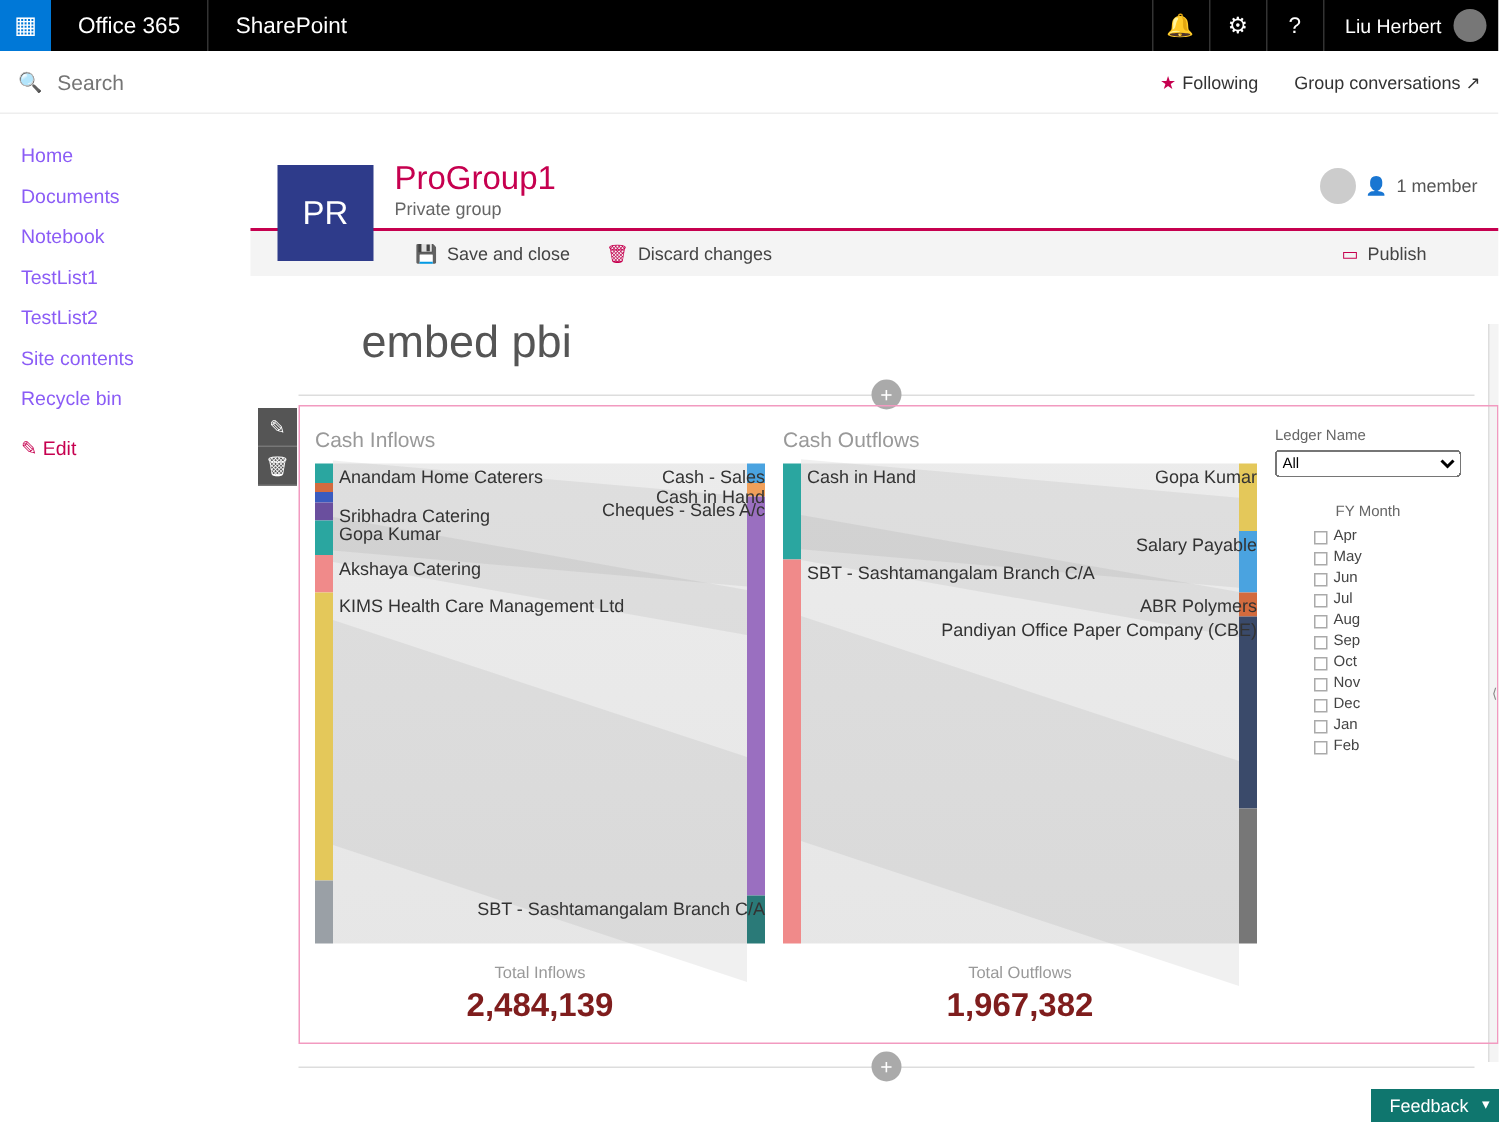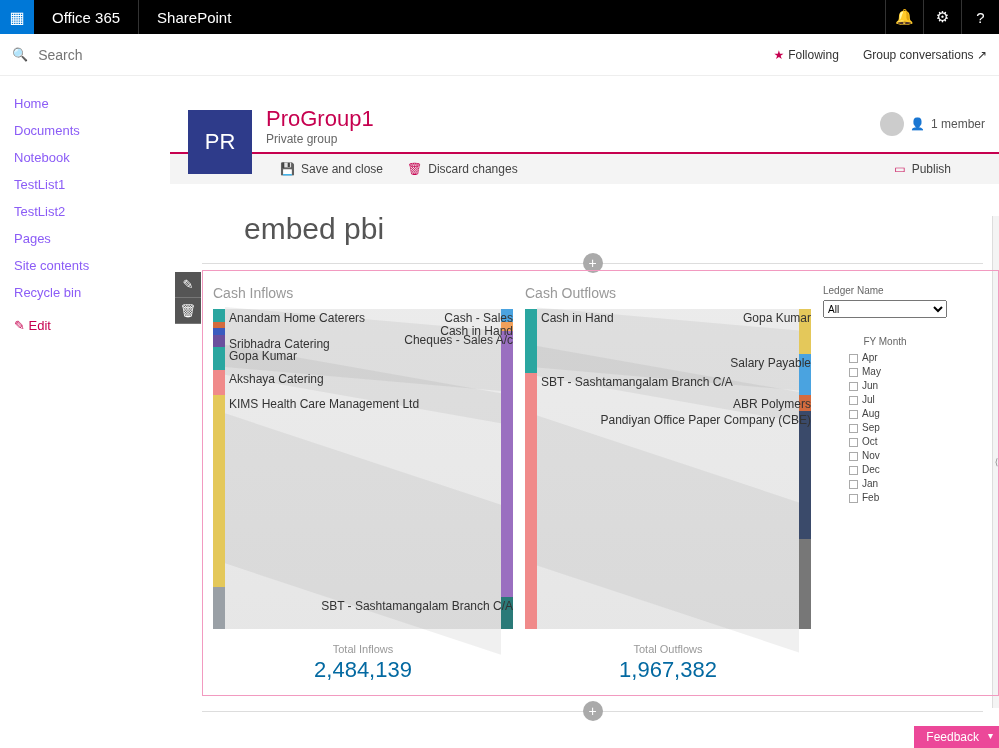--- a/index.html
+++ b/index.html
@@ -46,80 +46,83 @@
   .divider::before { content: ""; position: absolute; left: 0; right: 0; top: 50%; border-top: 1px solid #ddd; }
   .addbtn { position: absolute; left: 50%; top: 50%; transform: translate(-50%, -50%); width: 20px; height: 20px; border-radius: 50%; background: #aaa; color: #fff; display: flex; align-items: center; justify-content: center; font-size: 14px; cursor: pointer; }
   
   .webpart-wrap { display: flex; margin-left: 4px; }
   .wp-tools { width: 28px; display: flex; flex-direction: column; align-items: center; padding-top: 2px; gap: 0; }
   .wp-tool { width: 26px; height: 26px; background: #555; color: #fff; display:flex; align-items:center; justify-content:center; font-size: 13px; border-bottom: 1px solid #777; cursor:pointer;}
   .webpart { flex: 1; border: 1px solid #f29ac0; padding: 14px 24px 12px 10px; position: relative; }
   .chart-area { display: flex; gap: 12px; }
   .chart-col { position: relative; }
   .chart-col.in { width: 300px; }
-  .chart-col.out { width: 286px; }
+  .chart-col.out { width: 316px; }
   .chart-col h3 { color: #999; font-weight: 400; font-size: 14px; margin-bottom: 8px; }
   .sankey { position: relative; height: 320px; background: #fff; }
   .lbar, .rbar { position: absolute; top: 0; width: 12px; height: 320px; }
   .lbar { left: 0; }
   .rbar { right: 0; }
   .seg { width: 100%; }
   .flow-bg { position: absolute; left: 12px; right: 12px; top: 0; height: 320px; background: linear-gradient(180deg, #e8e8e8, #e2e2e2); opacity: 0.85;}
   .flow-dark { position: absolute; background: rgba(120,120,120,0.45);}
   .lbl { position: absolute; font-size: 12px; color: #333; white-space: nowrap; }
   .lbl.right { right: 0; text-align: right; }
   .lbl.left { left: 16px; }
   .totals { text-align: center; margin-top: 14px; }
   .totals .tlabel { color: #999; font-size: 11px; }
-  .totals .tvalue { font-size: 22px; color: #0369a1; margin-top: 2px;}
+  .totals .tvalue { font-size: 22px; color: #7f1d1d; margin-top: 2px; font-weight: bold;}
   
   .filter-col { width: 124px; font-size: 10px; color: #444; }
   .filter-col .flabel { font-size: 10px; color: #666; margin-bottom: 4px; }
   .filter-col select { width: 100%; font-size: 10px; height: 18px; }
   .months { margin-top: 18px; text-align: center;}
   .months .mhdr { font-size: 10px; color: #666; margin-bottom: 4px;}
   .months .mitem { display: flex; align-items: center; justify-content: flex-start; gap: 4px; padding-left: 26px; font-size: 10px; line-height: 14px;}
   .months .cb { width: 9px; height: 9px; border: 1px solid #aaa; display:inline-block;}
   
   .expand-handle { position: absolute; right: -1px; top: 140px; bottom: 40px; width: 8px; background: #f4f4f4; border-left: 1px solid #ddd; display:flex; align-items:center; justify-content:center; font-size:9px; color:#888;}
   
-  .feedback { position: fixed; right: 0; bottom: 0; background: #ec4899; color: #fff; padding: 4px 20px 4px 12px; font-size: 12px; }
+  .feedback { position: fixed; right: 0; bottom: 0; background: #0f766e; color: #fff; padding: 4px 20px 4px 12px; font-size: 12px; }
   .feedback::after { content: "▾"; position:absolute; right:6px; top:4px; font-size:10px;}
 </style>
 </head>
 <body>
 
 <div class="topbar">
   <div class="waffle">▦</div>
   <div class="brand">Office 365</div>
   <div class="brand sp">SharePoint</div>
   <div class="spacer"></div>
   <div class="topicon">🔔</div>
   <div class="topicon">⚙</div>
   <div class="topicon">?</div>
+  <div class="user">
+    <span>Liu Herbert</span>
+    <span class="avatar-top"></span>
+  </div>
 </div>
 
 <div class="searchrow">
   <span class="mag">🔍</span>
   <input placeholder="Search" style="">
   <span class="follow-link">
     <span class="follow-star">★</span>
     <span>Following</span>
   </span>
   <span class="group-conv">Group conversations ↗</span>
 </div>
 
 <div class="main">
   <div class="leftnav">
     <div class="navitem">Home</div>
     <div class="navitem">Documents</div>
     <div class="navitem">Notebook</div>
     <div class="navitem">TestList1</div>
     <div class="navitem">TestList2</div>
-    <div class="navitem">Pages</div>
     <div class="navitem">Site contents</div>
     <div class="navitem">Recycle bin</div>
     <div class="editlink">✎ <span>Edit</span></div>
   </div>
 
   <div class="content">
     <div class="grouphdr">
       <div class="tile">PR</div>
       <div class="grouptitle">
         <h1>ProGroup1</h1>

